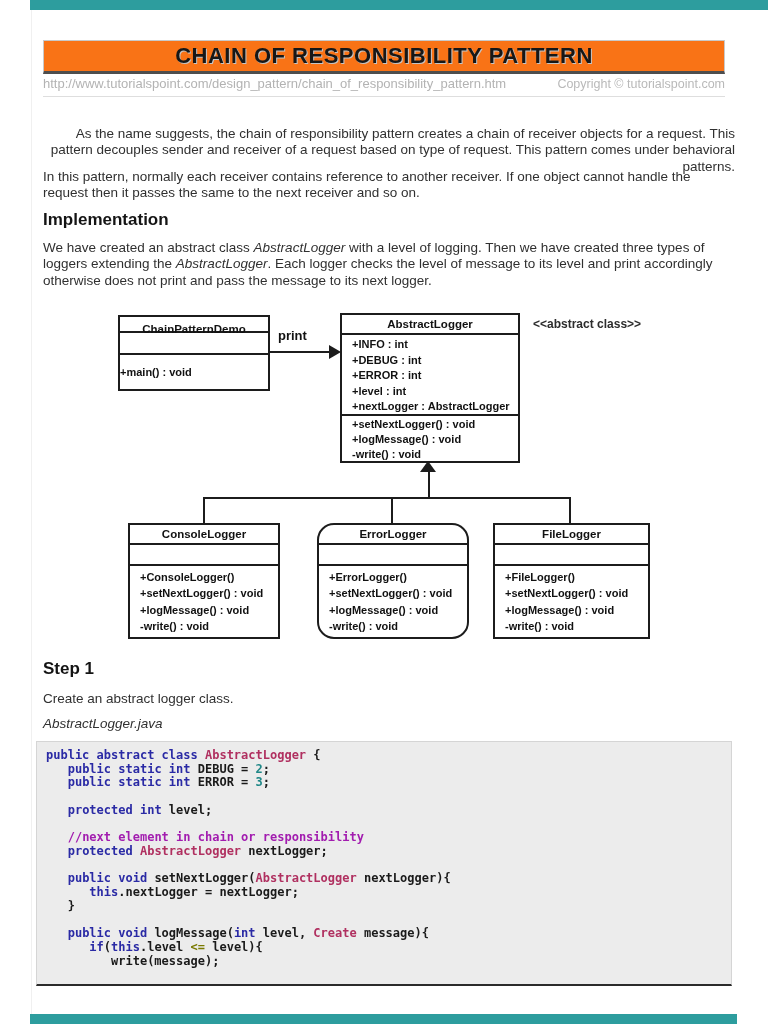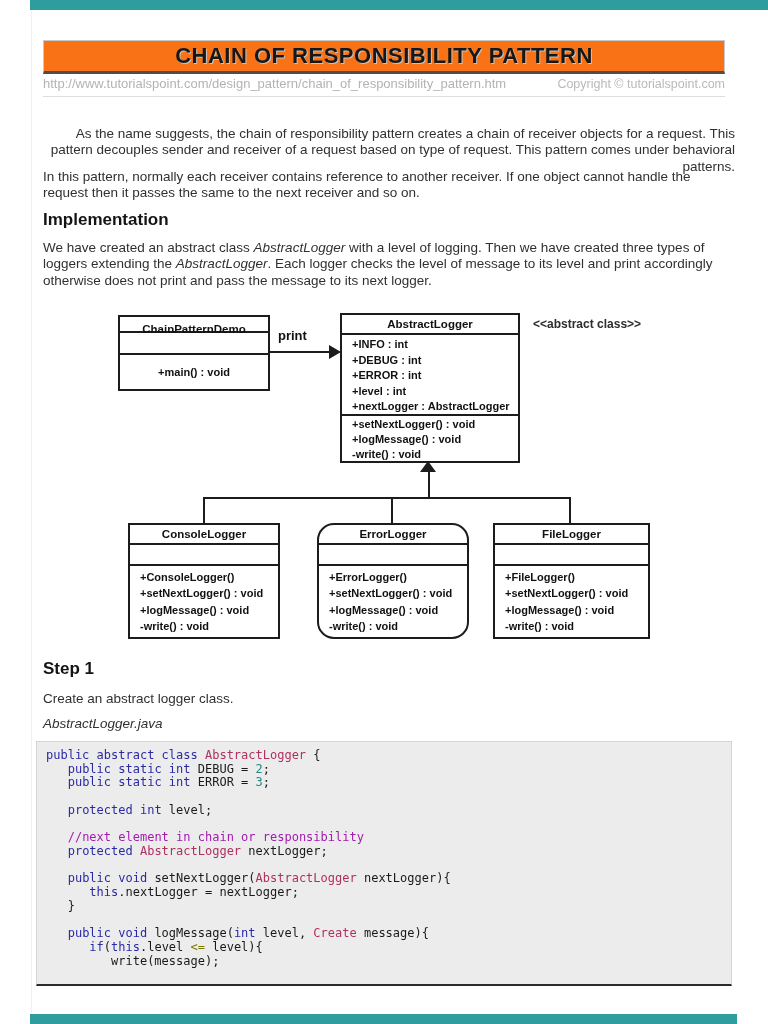--- a/index.html
+++ b/index.html
@@ -43,21 +43,21 @@
     position:absolute;border:2px solid #1c1c1c;background:#fff;
     display:flex;flex-direction:column;font-size:11px;color:#111;
   }
   .cmp{border-bottom:2px solid #1c1c1c;box-sizing:border-box;}
   .cmp:last-child{border-bottom:none;flex:1;}
   .cmp-title{text-align:center;font-weight:700;font-size:11.5px;}
   .cmp-attrs .row,.cmp-methods .row{padding-left:10px;font-weight:600;white-space:nowrap;}
   #box-demo{left:118px;top:315px;width:148px;height:72px;}
   #box-demo .cmp-title{line-height:24px;height:16px;}
   #box-demo .cmp-attrs{height:22px;}
-  #box-demo .cmp-methods{display:flex;align-items:center;justify-content:center;}
+  #box-demo .cmp-methods{display:flex;align-items:center;justify-content:flex-start;}
   #box-demo .cmp-methods .row{padding-left:0;}
   #box-abstract{left:340px;top:313px;width:176px;height:146px;}
   #box-abstract .cmp-title{line-height:18px;height:20px;}
   #box-abstract .cmp-attrs{height:81px;padding-top:2px;}
   #box-abstract .cmp-attrs .row{line-height:15.6px;}
   #box-abstract .cmp-methods{padding-top:1px;}
   #box-abstract .cmp-methods .row{line-height:14.8px;}
   .sub-box{top:523px;height:112px;}
   #box-console{left:128px;width:148px;}
   #box-error{left:317px;width:148px;border-radius:17px;}
@@ -78,21 +78,21 @@
   #stub-r{left:569px;top:497px;width:2px;height:26px;}
   #stereotype{left:533px;top:317px;font-size:12px;font-weight:700;color:#2d2d2d;}
   
   #codeblock{
     left:36px;top:741px;width:696px;height:245px;box-sizing:border-box;
     background:#ececec;border:1px solid #d5d5d5;border-bottom:2px solid #2b2b2b;
     padding:7px 0 0 9px;overflow:hidden;
     font-family:"DejaVu Sans Mono","Liberation Mono",monospace;
     font-size:12px;line-height:13.7px;
   }
-  .code-line{white-space:pre;min-height:13.7px;}
+  .code-line{white-space:pre;min-height:13.7px;font-weight:bold;}
   .tok-kw{color:#2a2aa5;}
   .tok-cls{color:#b03060;}
   .tok-num{color:#208888;}
   .tok-com{color:#a21caf;}
   .tok-op{color:#7a7a00;}
   .tok-pl{color:#1a1a1a;}
 </style>
 </head>
 <body>
 

